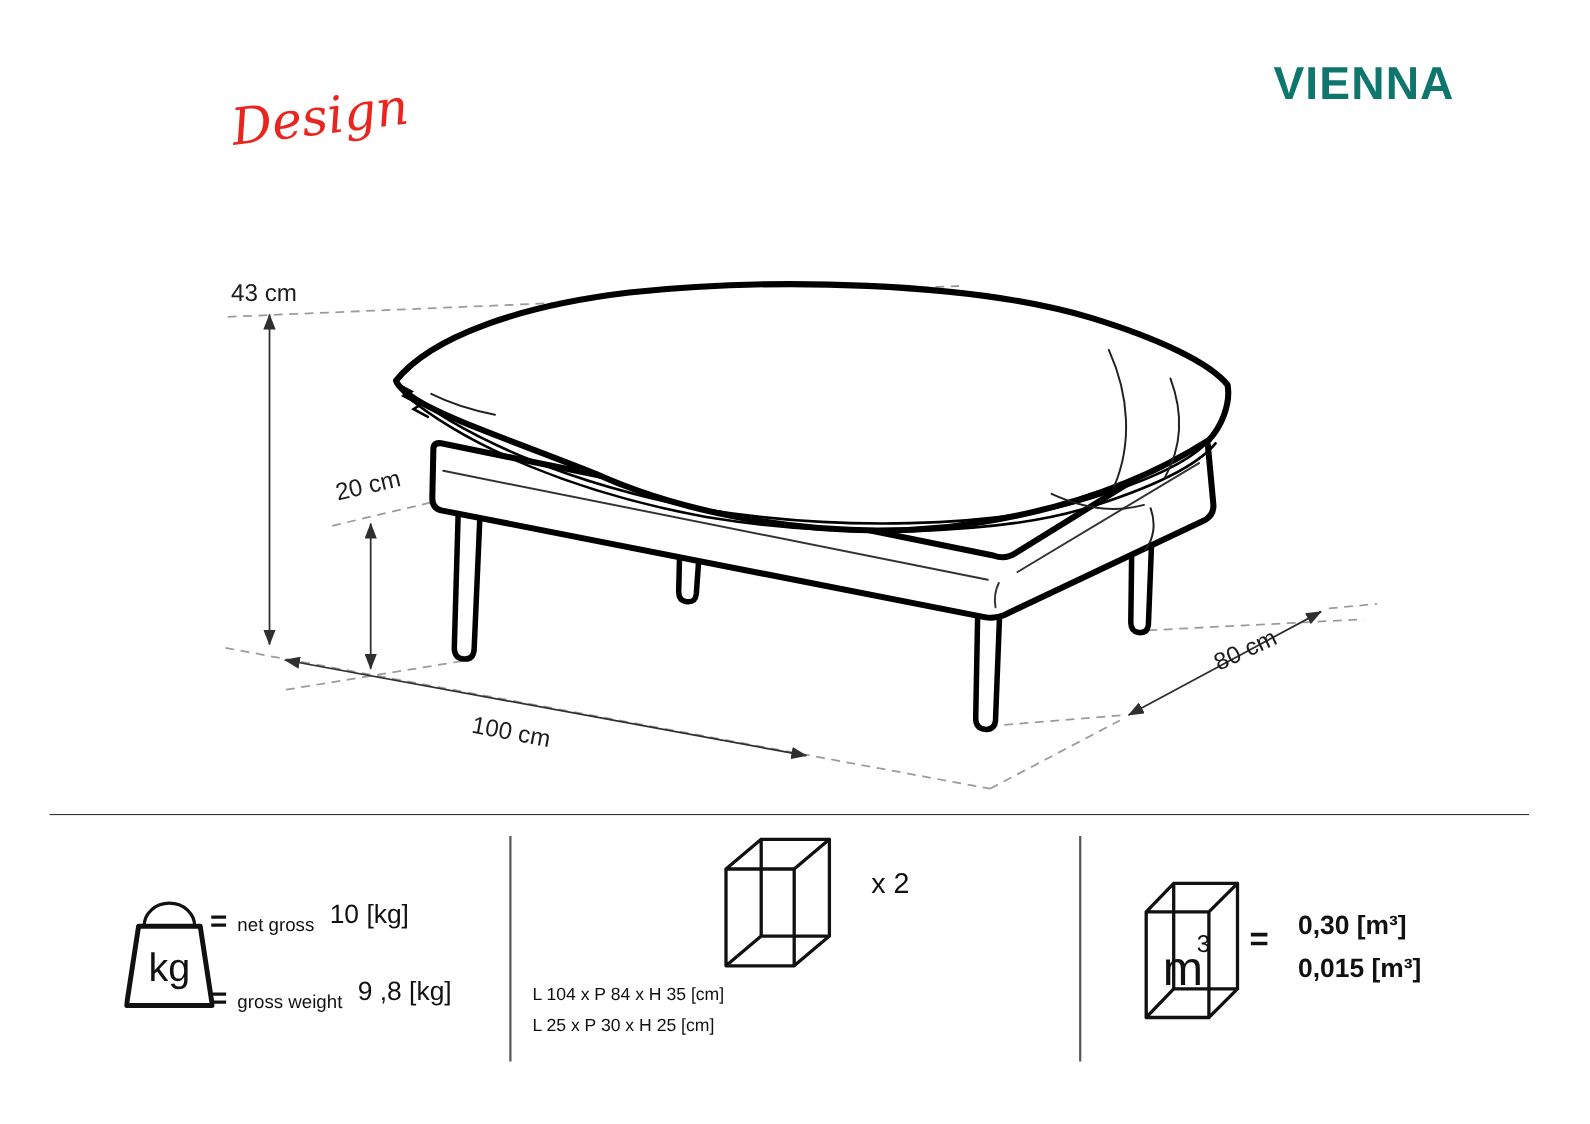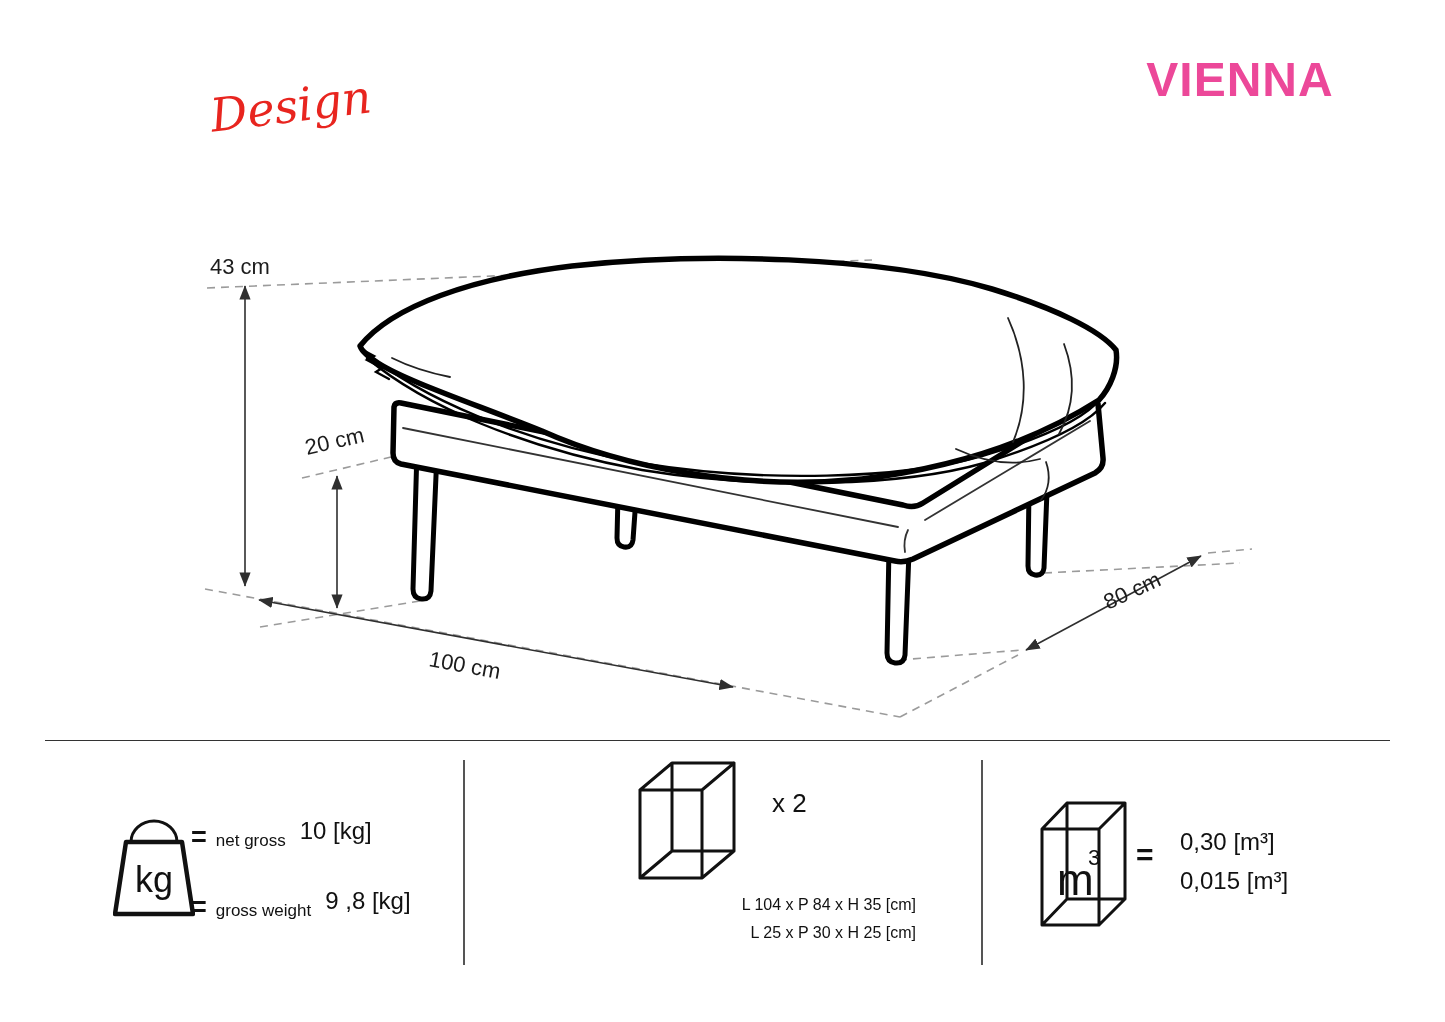--- a/index.html
+++ b/index.html
@@ -16,59 +16,59 @@
     font-size:36px; font-weight:800; letter-spacing:2px; color:#2a2a2a;
     white-space:nowrap;
   }
   .logo-script {
     position:absolute; left:150px; top:24px;
     font-family:"DejaVu Serif", serif; font-style:italic;
     font-size:46px; color:#e8251f; transform:rotate(-7deg);
     white-space:nowrap;
   }
   .title-block { position:absolute; left:1140px; top:52px; width:200px; text-align:center; }
-  .product-name { font-size:48px; font-weight:800; letter-spacing:1px; color:#ec4899; }
+  .product-name { font-size:42px; font-weight:800; letter-spacing:1px; color:#0f766e; }
   .product-type { font-size:27px; margin-top:0px; color:#111; }
 
   
   .drawing-svg { position:absolute; left:0; top:0; }
   .outline  { fill:#ffffff; stroke:#000000; stroke-width:5.5; stroke-linejoin:round; stroke-linecap:round; }
   .leg      { fill:#ffffff; stroke:#000000; stroke-width:5;   stroke-linejoin:round; stroke-linecap:round; }
   .seam     { fill:none; stroke:#000000; stroke-width:2.4; stroke-linecap:round; }
   .crease   { fill:none; stroke:#222222; stroke-width:1.8; stroke-linecap:round; }
   .thinline { fill:none; stroke:#333333; stroke-width:1.8; stroke-linecap:round; }
   .dash     { fill:none; stroke:#9b9b9b; stroke-width:1.6; stroke-dasharray:8 6; }
   .dim      { fill:none; stroke:#2f2f2f; stroke-width:1.6; }
   .dim-label{ font-family:"Liberation Sans", sans-serif; font-size:22px; fill:#1c1c1c; }
 
   
   .spec-rule { position:absolute; left:45px; top:740px; width:1345px; height:0; border-top:1.6px solid #333; }
   .col-sep   { position:absolute; top:760px; width:1.6px; height:205px; background:#555; }
   .sep-1 { left:463px; } .sep-2 { left:981px; }
 
   .spec-col { position:absolute; top:742px; height:260px; }
   .spec-weights { left:45px;  width:418px; }
-  .spec-package { left:464px; width:452px; text-align:right; }
+  .spec-package { left:484px; width:452px; text-align:left; }
   .spec-volume  { left:982px; width:408px; }
 
   .kettlebell-icon { position:absolute; left:68px; top:60px; }
   .wrow { position:absolute; left:146px; display:flex; align-items:baseline; white-space:nowrap; }
   .wrow-net   { top:80px; }
   .wrow-gross { top:150px; }
   .eq  { font-size:27px; font-weight:700; color:#111; }
   .sub-label { font-size:17px; margin-left:9px; color:#111; }
   .w-val { font-size:24px; margin-left:14px; color:#111; position:relative; top:-7px; }
 
   .package-icon { display:block; margin:16px auto 8px auto; }
   .pkg-count { position:absolute; left:308px; top:46px; font-size:26px; color:#111; }
   .pkg-line { font-size:16px; color:#111; line-height:28px; }
 
   .cube-icon { position:absolute; left:55px; top:55px; }
   .vol-eq { position:absolute; left:154px; top:96px; font-size:30px; font-weight:700; color:#111; }
-  .vol-values { position:absolute; left:198px; top:80px; }
+  .vol-values { position:absolute; left:198px; top:80px;font-weight:bold; }
   .vol-line { font-size:24px; color:#111; line-height:39px; white-space:nowrap; }
 
   .icon-stroke { fill:none; stroke:#111; stroke-width:3; stroke-linejoin:round; stroke-linecap:round; }
   .icon-fill   { fill:#ffffff; stroke:#111; stroke-width:4.5; stroke-linejoin:round; }
   .icon-text   { font-family:"Liberation Sans", sans-serif; fill:#111; }
 </style>
 </head>
 <body>
 
 <div class="page">

